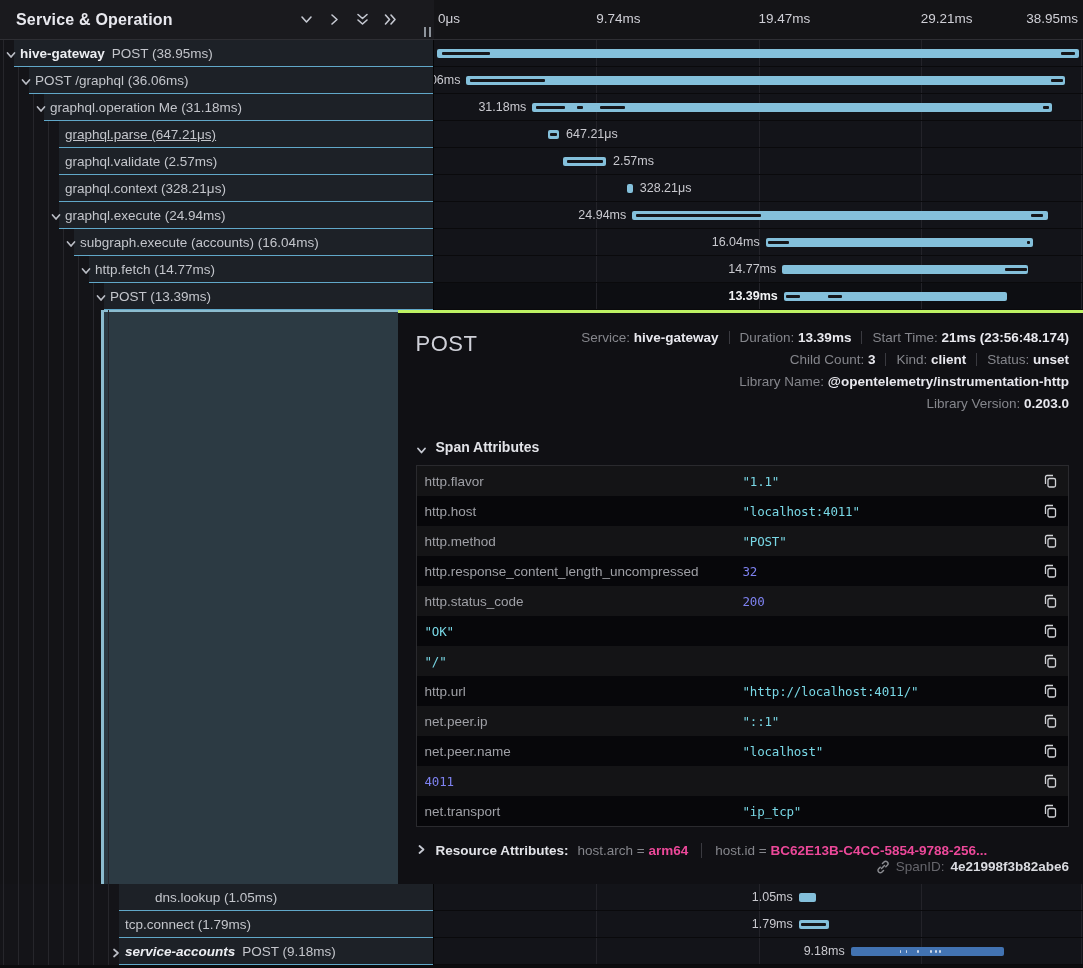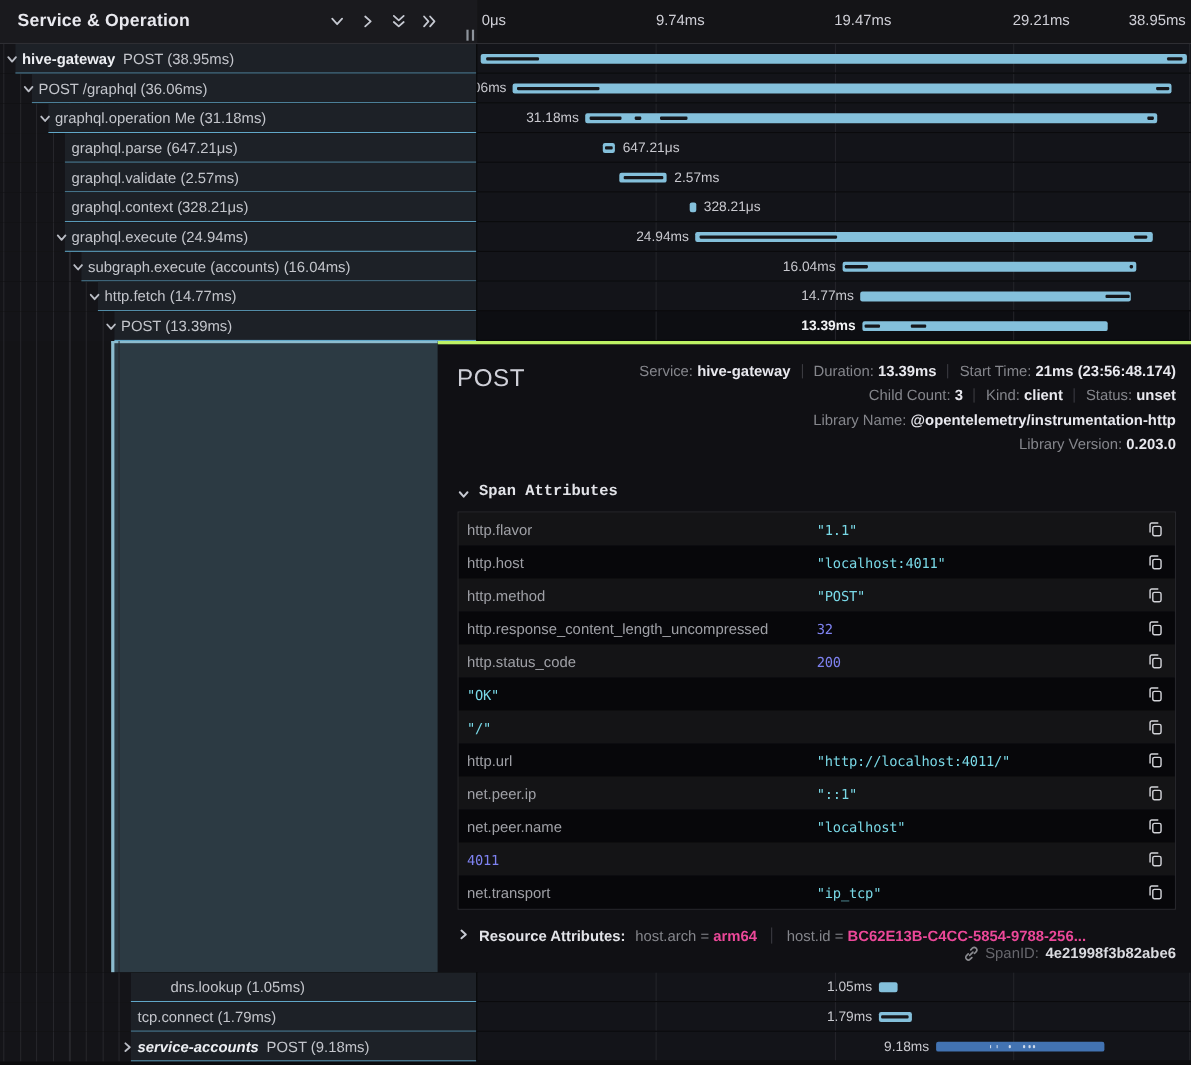--- a/index.html
+++ b/index.html
@@ -46,21 +46,21 @@
   .band { display:flex; height:574px; }
   .band-strip { width:110px; background:#131316; position:relative; }
   .band-teal { width:324px; background:#2c3a43; border-left:3px solid #8cbccf; border-top:2px solid #8cbccf; }
   .panel { width:746px; background:#101014; border-top:3px solid #bef264; padding:14px 14px 0 18px; position:relative; }
   .panel-top { display:flex; }
   .ptitle { font-size:22px; color:#cfd0d8; font-weight:500; letter-spacing:.5px; padding-top:4px; }
   .meta { flex:1; text-align:right; }
   .meta-line { line-height:22px; font-size:13.5px; color:#85868c; white-space:nowrap; }
   .meta-line b { color:#e8e8ee; }
   .mdiv { display:inline-block; width:1px; height:13px; background:#3a3a40; margin:0 10px; vertical-align:-2px; }
-  .sec-hdr { display:flex; align-items:center; gap:9px; margin:24px 0 10px 0; cursor:pointer;font-family:Liberation Mono, monospace; }
+  .sec-hdr { display:flex; align-items:center; gap:9px; margin:24px 0 10px 0; cursor:pointer; }
   .sec-hdr .chev2 { width:11px; height:11px; }
   .chev2 svg { width:11px; height:11px; stroke:#c6c9d2; stroke-width:1.8; fill:none; stroke-linecap:round; stroke-linejoin:round; }
   .sec-title { font-size:14px; font-weight:bold; color:#e2e3e8; }
   .attrs { border:1px solid #2a2a2e; }
   .arow { display:flex; align-items:center; height:30px; padding:0 10px 0 8px; }
   .arow:nth-child(odd) { background:#141416; }
   .arow:nth-child(even) { background:#07070a; }
   .akey { width:318px; flex:none; font-size:13.5px; color:#9fa0a6; white-space:nowrap; overflow:hidden; }
   .aval { flex:1; font-family:"DejaVu Sans Mono",monospace; font-size:12.5px; letter-spacing:-.2px; white-space:nowrap; }
   .aval.s { color:#79d8e6; } .aval.n { color:#7e82f0; }
@@ -191,21 +191,21 @@
             <div class="seg" style="left: 13%; width: 4.8%;"></div>
             <div class="seg" style="left: 98.4%; width: 1.2%;"></div>
           </div>
           <div class="durlab" style="right: calc(84.85% + 6px);">31.18ms</div>
         </div>
       </div>
       <div class="row">
         <div class="row-left">
           <div class="guides"></div>
           <div class="row-fill" style="left: 59px;"></div>
-          <div class="row-label" style="left: 65px;">
+          <div class="row-label" style="left: 65px; text-decoration: underline;">
             <span>graphql.parse (647.21μs)</span>
           </div>
         </div>
         <div class="row-right">
           <div class="gl" style="left: 25%;"></div>
           <div class="gl" style="left: 50%;"></div>
           <div class="gl" style="left: 75%;"></div>
           <div class="gl" style="right: 1px;"></div>
           <div class="bar" style="left: 17.6%; width: 1.67%;">
             <div class="seg" style="left: 15%; width: 70%;"></div>

